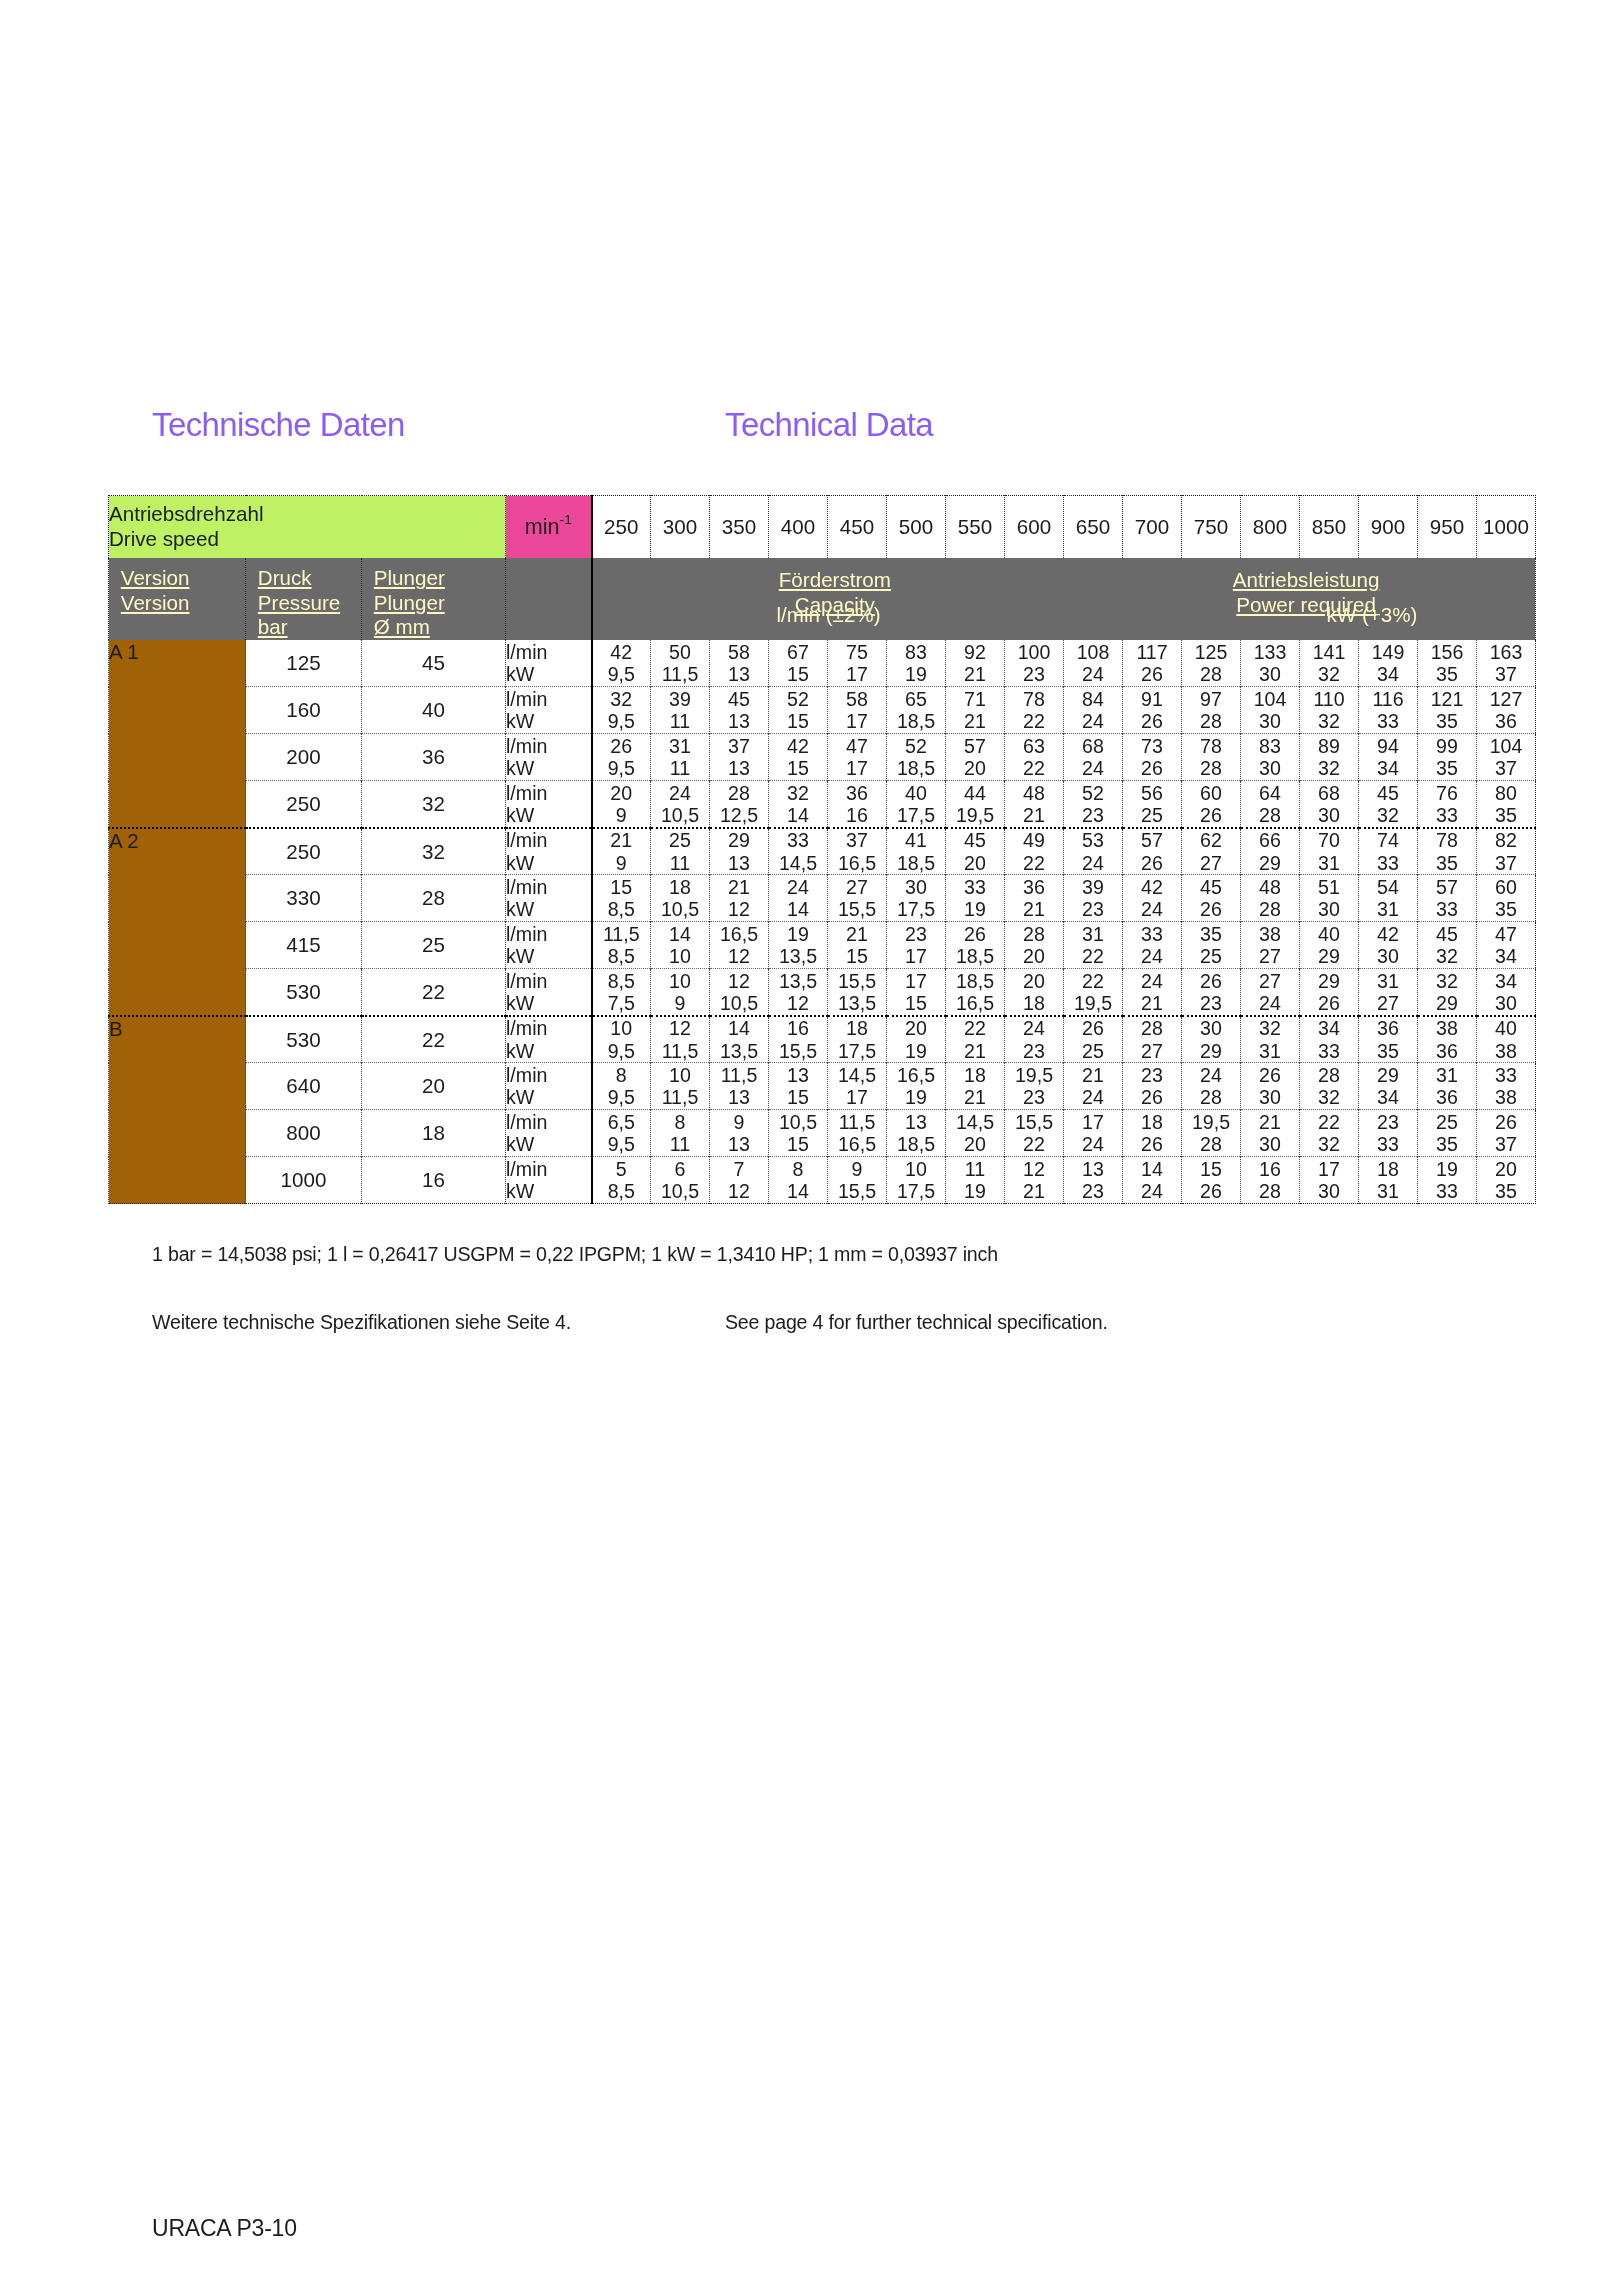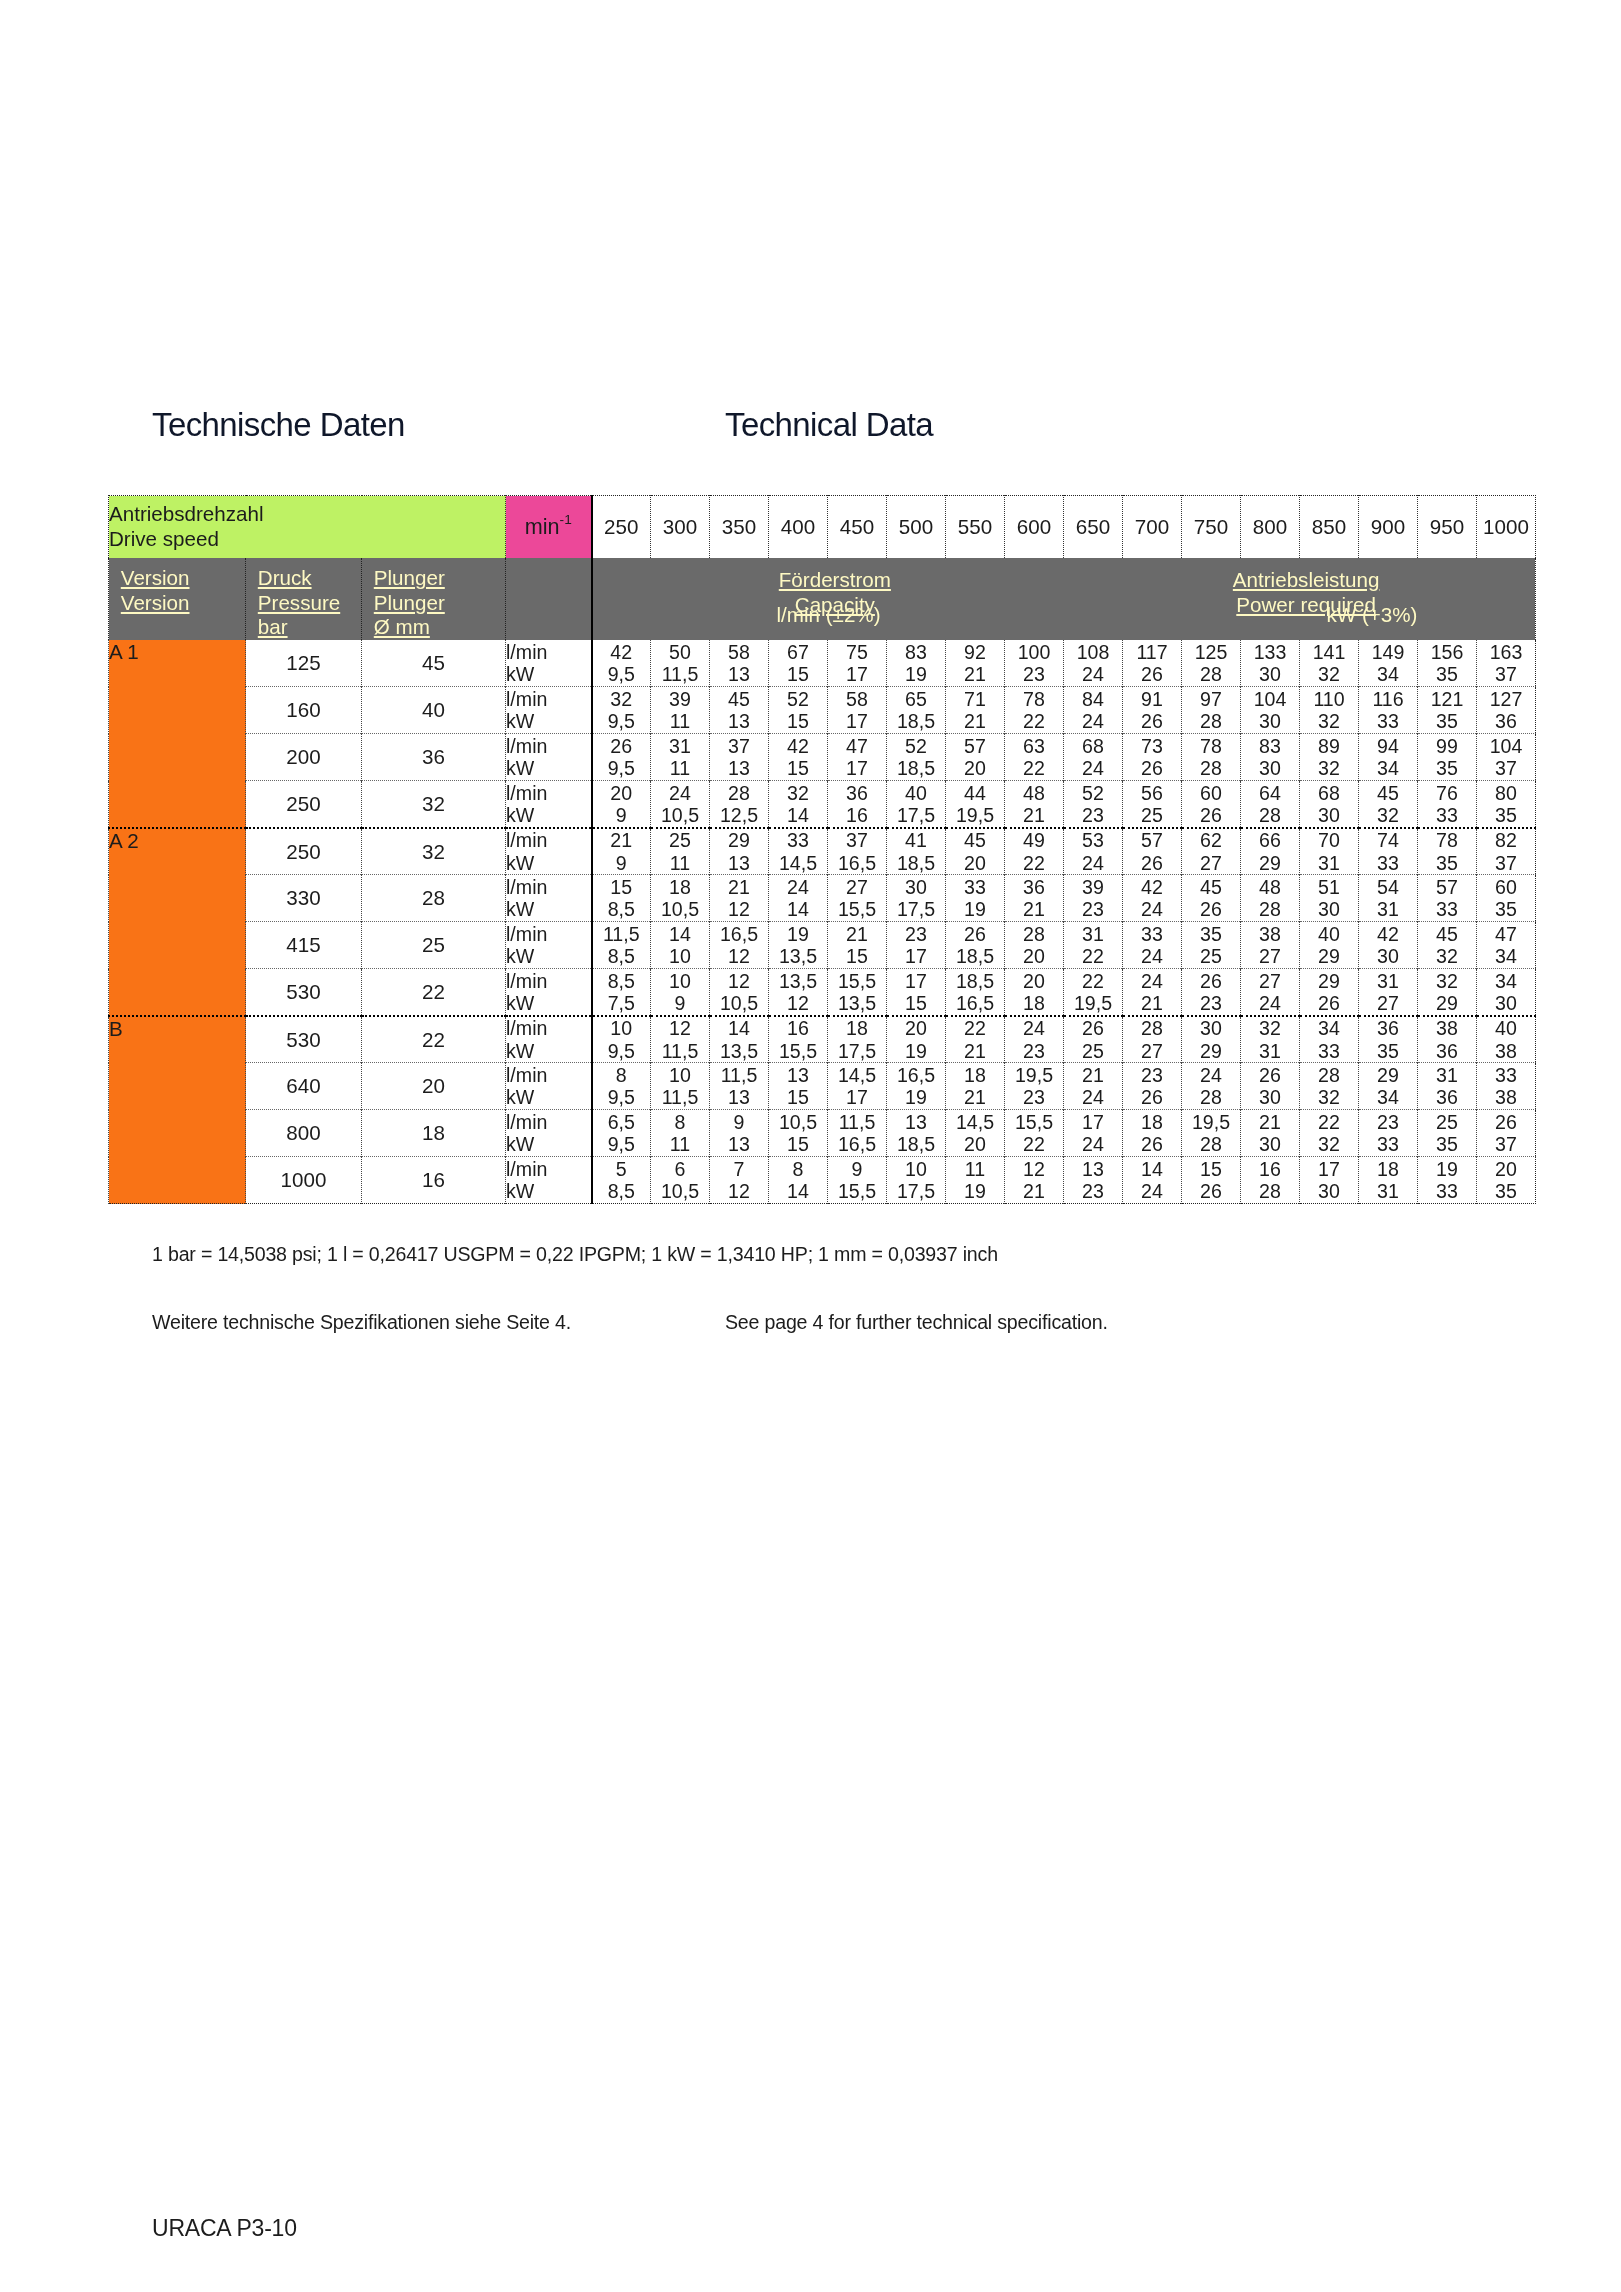--- a/index.html
+++ b/index.html
@@ -1,21 +1,21 @@
 <!DOCTYPE html>
 <html><head>
 <meta charset="utf-8">
 <style>
   html,body { margin:0; padding:0; background:#ffffff; }
   .page {
     position:relative; width:1621px; height:2293px; background:#ffffff;
     font-family:"Liberation Sans", sans-serif; color:#1c1c1c;
     overflow:hidden;
   }
-  .title { position:absolute; top:406px; font-size:33px; letter-spacing:-0.6px; color:#0f172a; }
+  .title { position:absolute; top:406px; font-size:33px; letter-spacing:-0.6px; color:#8b5cf6; }
   .title-de { left:152px; }
   .title-en { left:725px; }
 
   table.datatable {
     position:absolute; left:108px; top:495px; width:1424px;
     border-collapse:collapse; table-layout:fixed;
     border:1px dotted #222;
   }
   table.datatable td { padding:0; }
 
@@ -50,21 +50,21 @@
   td.cap-group .unit-label { left:184px; }
   td.pow-group .unit-label { left:263px; }
 
   
   tr.data-row { height:47px; }
   tr.data-row td { border-left:1px dotted #444; border-top:1px dotted #666; }
   tr.first-data td { border-top:none; }
   tr.block-start td { border-top:2px dotted #000; }
 
   td.version-cell {
-    background:#f97316; vertical-align:top; text-align:left;
+    background:#a16207; vertical-align:top; text-align:left;
     font-size:20.6px; padding:10.8px 0 0 13.7px;
   }
   td.pressure-cell, td.plunger-cell {
     text-align:center; vertical-align:middle; font-size:20.6px; background:#fff;
   }
   td.unit-cell {
     text-align:left; vertical-align:middle; font-size:19.6px; line-height:22.5px;
     padding-left:8.8px; background:#fff;
   }
   td.val-cell {

